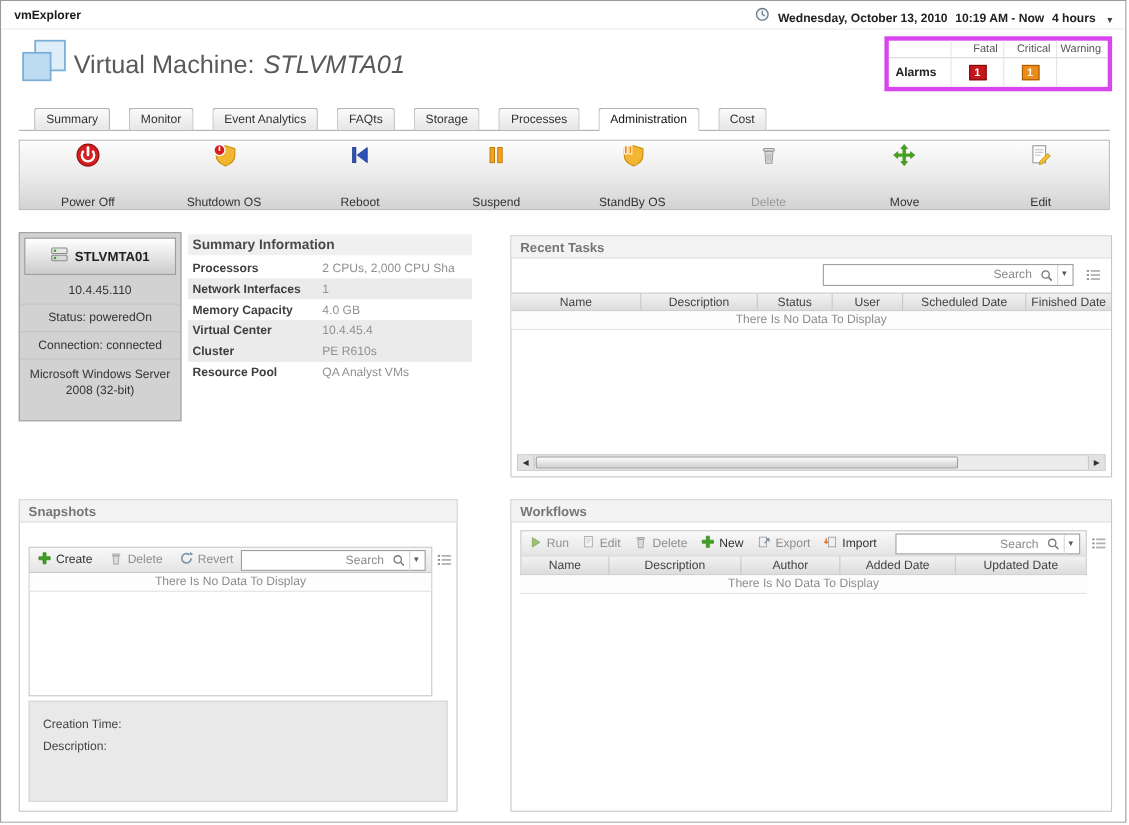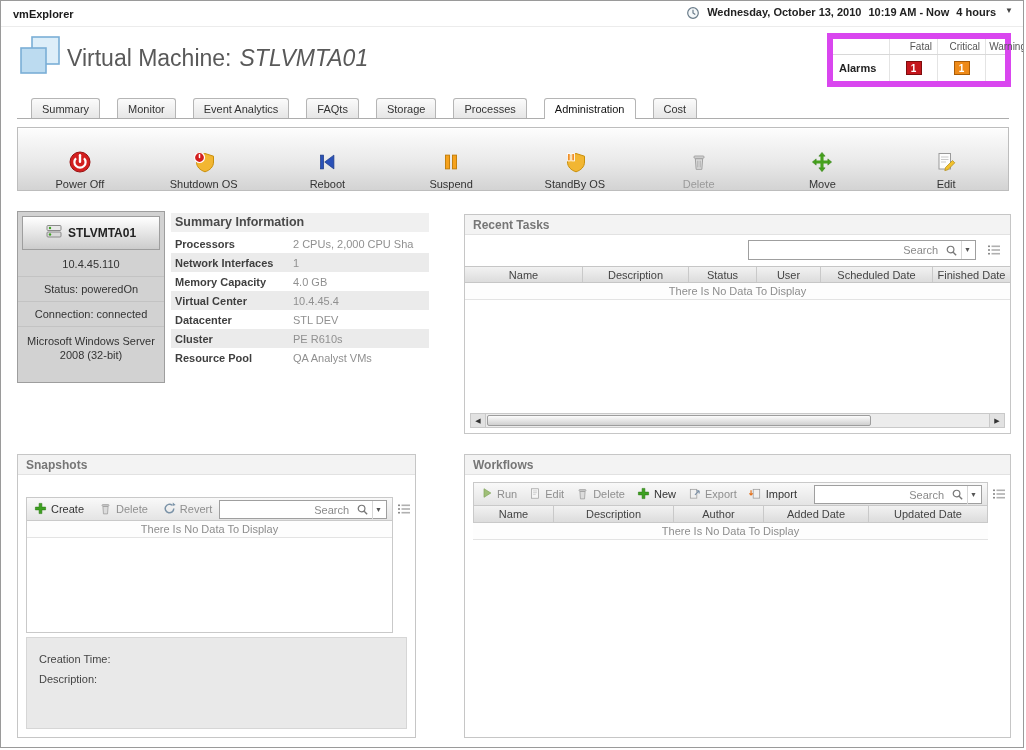--- a/index.html
+++ b/index.html
@@ -3,49 +3,49 @@
 <meta charset="utf-8">
 <style>
   * { box-sizing: border-box; margin: 0; padding: 0; }
   html,body { background:#fff; }
   body { font-family: "Liberation Sans", "DejaVu Sans", sans-serif; }
   #app { position:relative; width:1024px; height:748px; border:1px solid #9a9a9a; background:#fff; overflow:hidden; }
 
   
   #topbar { position:absolute; left:0; top:0; right:0; height:26px; background:#fff; border-bottom:1px solid #ececec; }
   #brand { position:absolute; left:12px; top:7px; font-size:11px; font-weight:bold; color:#1a1a1a; }
-  #timebar { position:absolute; right:10px; top:5px; display:flex; align-items:flex-start; gap:7px; font-size:11px; font-weight:bold; color:#222; cursor:pointer; }
+  #timebar { position:absolute; right:10px; top:5px; display:flex; align-items:flex-end; gap:7px; font-size:11px; font-weight:bold; color:#222; cursor:pointer; }
   #timebar .caret { font-size:8px; color:#444; margin-left:2px; }
 
   
   #vm-icon { position:absolute; left:16px; top:34px; }
   #page-title { position:absolute; left:66px; top:44px; font-size:23px; color:#595959; }
   #page-title .vmname { font-style:italic; margin-left:8px; color:#595959; }
 
   
-  #alarms { position:absolute; right:12px; top:32px; width:184px; border:6px solid #d946ef; background:#fff; font-size:10px; }
+  #alarms { position:absolute; right:12px; top:32px; width:207px; border:4px solid #d946ef; background:#fff; font-size:10px; }
   .al-head, .al-row { display:grid; grid-template-columns: 56px 48px 48px 46px; }
   .al-head { height:16px; border-bottom:1px solid #d8d8d8; }
   .al-row { height:26px; }
   .al-cell { display:flex; align-items:center; justify-content:flex-end; padding-right:5px; color:#555; border-left:1px solid #e4e4e4; }
   .al-cell:first-child { border-left:none; }
   .al-row .al-cell { justify-content:center; padding-right:0; }
   .al-title { justify-content:flex-start !important; padding-left:6px; font-size:11px; font-weight:bold; color:#222; }
   .badge { display:inline-block; min-width:16px; height:14px; line-height:14px; text-align:center; color:#fff; font-size:10px; font-weight:bold; cursor:pointer; }
   .badge.fatal { background:#c4161c; border:1px solid #7e0d0d; }
   .badge.critical { background:#ee8a18; border:1px solid #a85b07; }
 
   
   #tabs { position:absolute; left:16px; right:14px; top:97px; display:flex; align-items:flex-end; border-bottom:1px solid #adadad; }
   .tab { font-size:11px; color:#333; padding:4px 10px 3px; margin-right:3px; border:1px solid #b5b5b5; border-bottom:none; border-radius:3px 3px 0 0; background:linear-gradient(#fbfbfb,#e6e6e6); cursor:pointer; white-space:nowrap;margin-left:14px; }
   .tab.active { background:#fff; margin-bottom:-1px; padding-bottom:4px; z-index:2; position:relative; color:#111; }
 
   
   #actionbar { position:absolute; left:16px; right:14px; top:126px; height:64px; border:1px solid #bdbdbd; background:linear-gradient(#fdfdfd,#e9e9e9 55%,#d3d3d3); box-shadow: inset 0 1px 0 #fff; display:flex; }
-  .action { flex:1; display:flex; flex-direction:column; align-items:center; justify-content:flex-end; gap:3px; font-size:11px; color:#333; cursor:pointer; }
+  .action { flex:1; display:flex; flex-direction:column; align-items:center; justify-content:space-between; gap:3px; font-size:11px; color:#333; cursor:pointer; }
   .action.disabled { color:#9a9a9a; cursor:default; }
   .action .aicon { height:26px; display:flex; align-items:center; }
 
   
   .panel { position:absolute; border:1px solid #c6c6c6; background:#fff; }
   .panel-title { height:20px; line-height:20px; background:#f3f3f3; border-bottom:1px solid #e2e2e2; color:#767676; font-weight:bold; font-size:12px; padding-left:8px; }
 
   
   #vm-card { position:absolute; left:16px; top:210px; width:148px; height:172px; border:1px solid #9e9e9e; background:#d2d2d2; }
   .card-name { margin:4px; height:34px; border:1px solid #9e9e9e; background:linear-gradient(#ffffff,#cccccc); display:flex; align-items:center; justify-content:center; gap:6px; font-size:12px; font-weight:bold; color:#222; }
@@ -288,24 +288,20 @@
       <span class="svalue">1</span>
     </div>
     <div class="srow">
       <span class="slabel">Memory Capacity</span>
       <span class="svalue">4.0 GB</span>
     </div>
     <div class="srow striped">
       <span class="slabel">Virtual Center</span>
       <span class="svalue">10.4.45.4</span>
     </div>
-    <div class="srow">
-      <span class="slabel">Datacenter</span>
-      <span class="svalue">STL DEV</span>
-    </div>
     <div class="srow striped">
       <span class="slabel">Cluster</span>
       <span class="svalue">PE R610s</span>
     </div>
     <div class="srow">
       <span class="slabel">Resource Pool</span>
       <span class="svalue">QA Analyst VMs</span>
     </div>
   </div>
 

